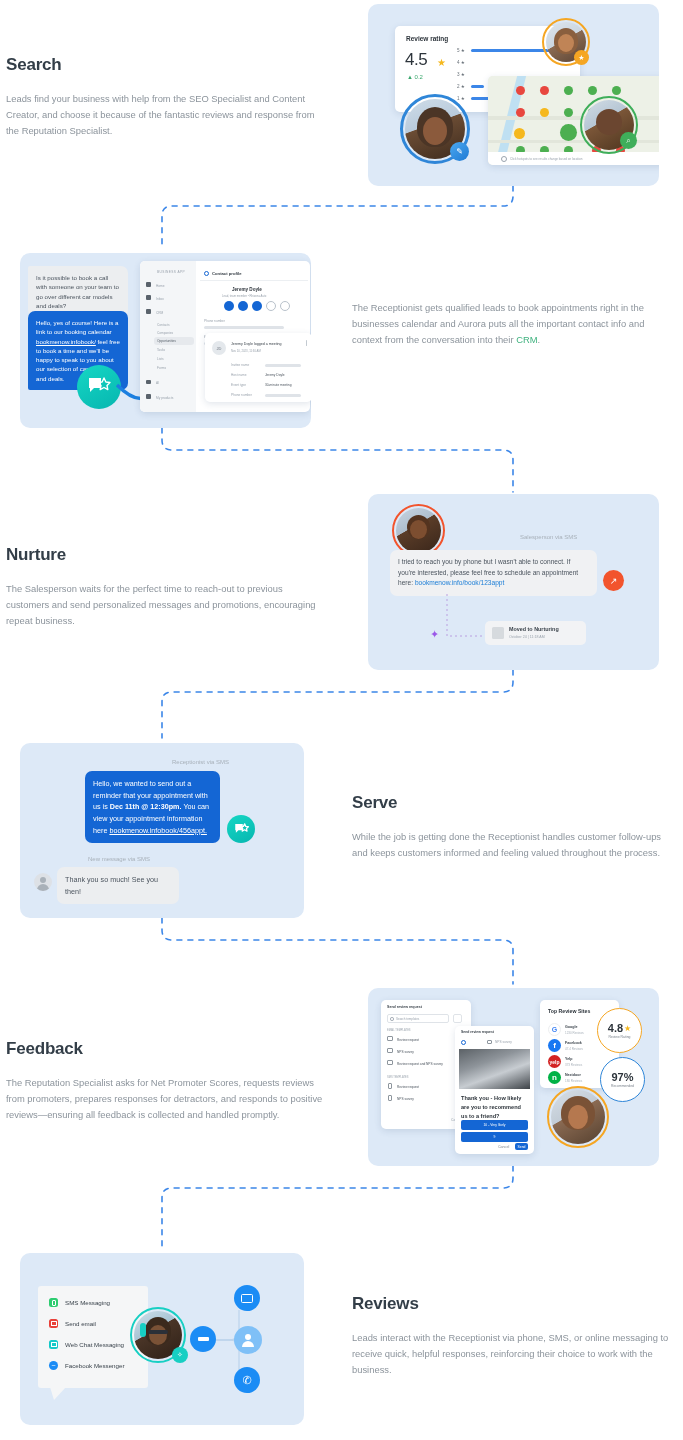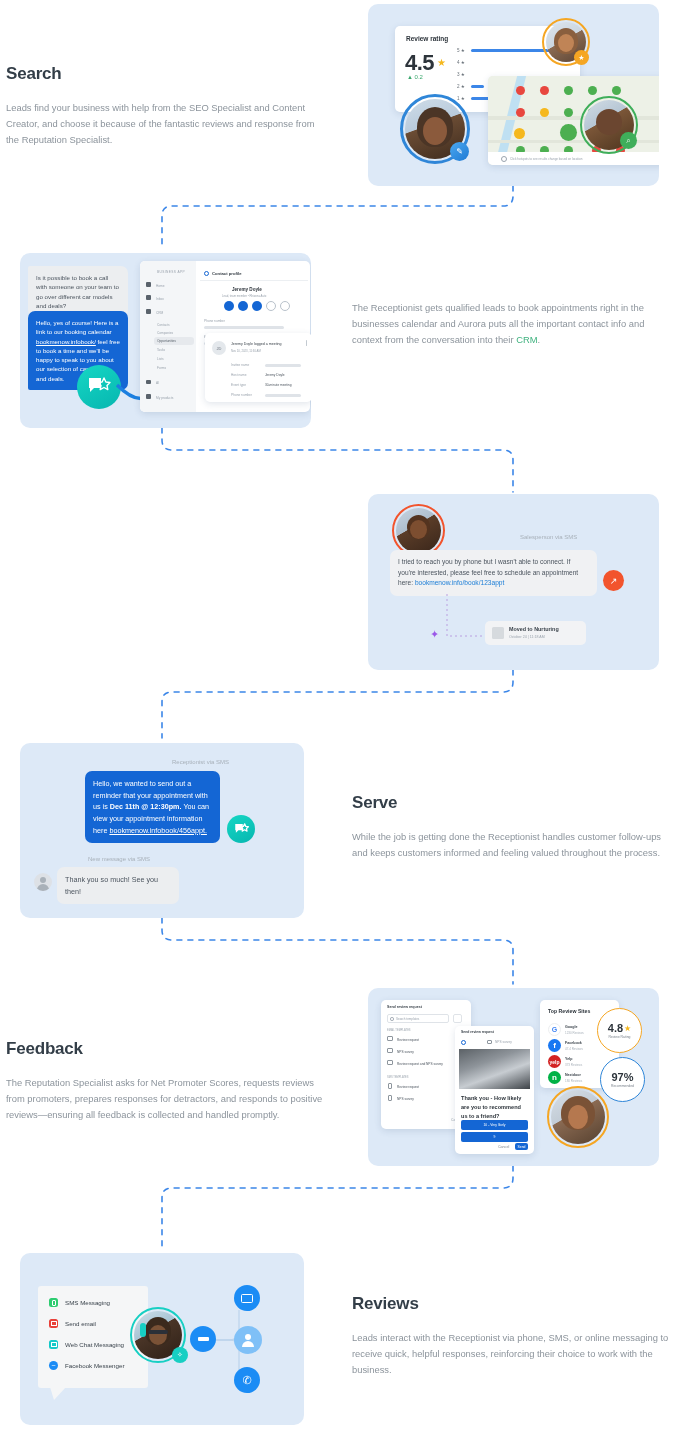--- a/index.html
+++ b/index.html
@@ -41,21 +41,21 @@
 
   
   .bub { position: absolute; border-radius: 7px; padding: 7px 8px; font-size: 6.2px; line-height: 1.5; }
   .bub.grey { background: #eceef0; color: #4b545e; }
   .bub.blue { background: #1466d4; color: #ffffff; }
   .bub .u { text-decoration: underline; text-align: center; }
   .via { position: absolute; font-size: 6px; color: #a8b1ba; }
 
   
   .rr-title { position: absolute; font-size: 6.5px; color: #2d343b; font-weight: bold; }
-  .rr-score { position: absolute; font-size: 22px; font-weight: bold; color: #2d343b; letter-spacing: -.5px; }
+  .rr-score { position: absolute; font-size: 17px; font-weight: normal; color: #2d343b; letter-spacing: -.5px; }
   .rr-delta { position: absolute; font-size: 6px; color: #3aa76d; }
   .starrow { position: absolute; font-size: 4.6px; color: #6b737b; }
   .sbar { position: absolute; height: 3px; border-radius: 2px; background: #3b86e8; }
 
   
   .mapdot { position: absolute; border-radius: 50%; }
 
   
   .eitem { position: absolute; font-size: 6.2px; color: #39424b; }
   .eico { position: absolute; width: 9px; height: 9px; border-radius: 2.5px; display:flex; align-items:center; justify-content:center; }
@@ -82,21 +82,21 @@
   <svg class="connector" viewBox="0 0 683 1440">
     <g fill="none" stroke="#3b86e8" stroke-width="1.6" stroke-dasharray="5 6" stroke-linecap="round">
       <path d="M513 186 L513 196 Q513 206 503 206 L172 206 Q162 206 162 216 L162 248"></path>
       <path d="M162 428 L162 440 Q162 450 172 450 L503 450 Q513 450 513 460 L513 492"></path>
       <path d="M513 670 L513 682 Q513 692 503 692 L172 692 Q162 692 162 702 L162 738"></path>
       <path d="M162 918 L162 930 Q162 940 172 940 L503 940 Q513 940 513 950 L513 984"></path>
       <path d="M513 1166 L513 1178 Q513 1188 503 1188 L172 1188 Q162 1188 162 1198 L162 1248"></path>
     </g>
   </svg>
 
-  <div class="txt left" style="top:64px;">
+  <div class="txt left" style="top:55px;">
     <div class="sec-title">Search</div>
     <div class="sec-body"><span>Leads find your business with help from the SEO Specialist and Content Creator, and choose it because of the fantastic reviews and response from the Reputation Specialist.</span></div>
   </div>
 
   <div class="card right" style="top:4px;width:291px;height:182px;">
 
     <div class="panel" style="left:27px;top:22px;width:185px;height:86px;">
       <div class="rr-title" style="left:11px;top:9px;">Review rating</div>
       <div class="rr-score" style="left:10px;top:24px;">4.5</div>
       <div style="position:absolute;left:42px;top:31px;font-size:10px;color:#f5b81e;">★</div>
@@ -231,20 +231,24 @@
       <div class="txtline" style="left:60px;top:31px;width:36px;"></div>
       <div class="lbl" style="left:26px;top:40px;">Host name</div>
       <div class="lbl" style="left:60px;top:40px;color:#4b545e;">Jeremy Doyle</div>
       <div class="lbl" style="left:26px;top:50px;">Event type</div>
       <div class="lbl" style="left:60px;top:50px;color:#4b545e;">30-minute meeting</div>
       <div class="lbl" style="left:26px;top:60px;">Phone number</div>
       <div class="txtline" style="left:60px;top:61px;width:36px;"></div>
     </div>
   </div>
 
+  <div class="txt left" style="top:545px;">
+    <div class="sec-title">Nurture</div>
+    <div class="sec-body"><span>The Salesperson waits for the perfect time to reach-out to previous customers and send personalized messages and promotions, encouraging repeat business.</span></div>
+  </div>
 
   <div class="card right" style="top:494px;width:291px;height:176px;">
     <div class="via" style="left:152px;top:40px;">Salesperson via SMS</div>
     <div class="ring" style="left:24px;top:10px;width:53px;height:53px;border:2.6px solid #f2542d;"></div>
     <div class="avatar" style="left:28px;top:14px;width:45px;height:45px;background:linear-gradient(150deg,#c8d5e2 0%,#aebecd 40%,#5b3d28 41%,#38251a 100%);">
       <div style="position:absolute;left:11px;top:7px;width:23px;height:24px;border-radius:50%;background:#53331f;"></div>
       <div style="position:absolute;left:14px;top:12px;width:17px;height:19px;border-radius:50%;background:#7d4e30;"></div>
     </div>
     <div class="bub grey" style="left:22px;top:56px;width:207px;font-size:6.6px;line-height:1.62;background:#f0f1f3;">
       <span>I tried to reach you by phone but I wasn't able to connect. If you're interested, please feel free to schedule an appointment here: </span><span style="color:#1c7ed6;">bookmenow.info/book/123appt</span>

